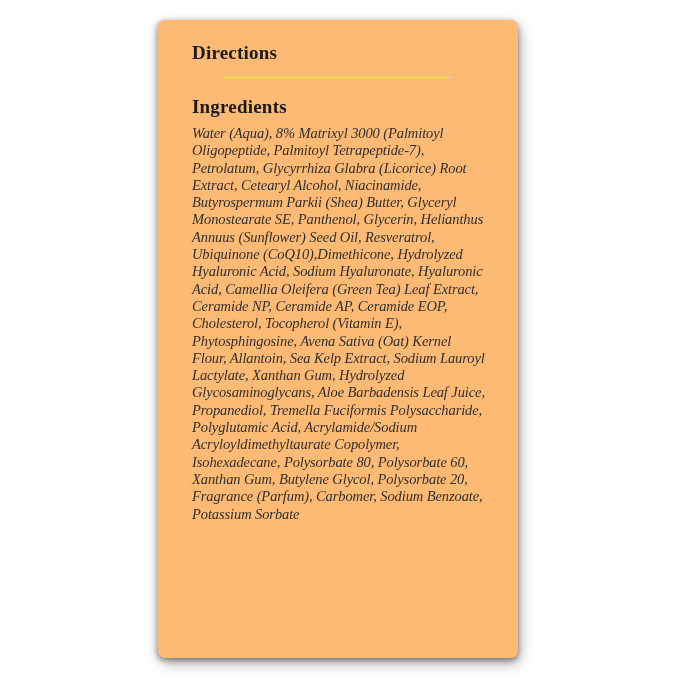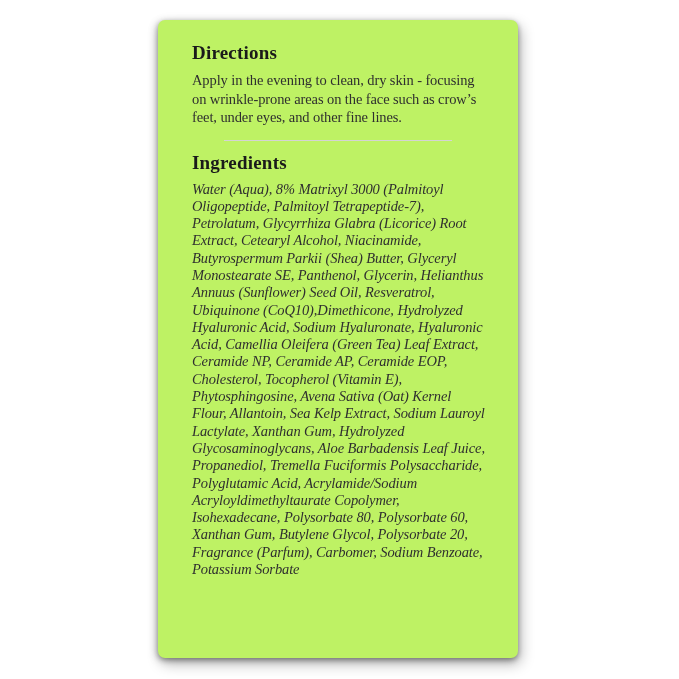--- a/index.html
+++ b/index.html
@@ -17,40 +17,40 @@
   .stage{
     position:relative;
     width:679px; height:679px;
     background:#ffffff;
     overflow:hidden;
   }
   .card{
     position:absolute;
     left:158px; top:20px;
     width:360px; height:638px;
-    background:#bef264;
+    background:#fdba74;
     border-radius:7px;
     box-shadow:
       0 2px 5px rgba(0,0,0,0.30),
       3px 6px 14px rgba(0,0,0,0.28),
       -2px 2px 8px rgba(0,0,0,0.18);
     padding:21px 30px 0 34px;
     overflow:hidden;
   }
   .heading{
     margin:0 0 7px 0;
     font-family:"Liberation Serif", "DejaVu Serif", serif;
     font-weight:bold;
     font-size:19px;
     line-height:23px;
     letter-spacing:0.2px;
     color:var(--heading-color);
   }
   .heading.second{
-    margin-top:10px;
+    margin-top:17px;
   }
   .body{
     margin:0;
     font-size:14.5px;
     line-height:18.5px;
     letter-spacing:-0.1px;
     color:var(--body-color);
   }
   .body.spaced{
     margin-top:18px;
@@ -66,21 +66,20 @@
   }
 </style>
 </head>
 <body>
 
 <div class="stage">
   <div class="card">
 
     <h2 class="heading">Directions</h2>
 
-    <p class="body">Apply in the evening to clean, dry skin - focusing on wrinkle-prone areas on the face such as crow’s feet, under eyes, and other fine lines.</p>
 
 
     <div class="divider"></div>
 
     <h2 class="heading second">Ingredients</h2>
 
     <p class="body ingredients">Water (Aqua), 8% Matrixyl 3000 (Palmitoyl Oligopeptide, Palmitoyl Tetrapeptide-7), Petrolatum, Glycyrrhiza Glabra (Licorice) Root Extract, Cetearyl Alcohol, Niacinamide, Butyrospermum Parkii (Shea) Butter, Glyceryl Monostearate SE, Panthenol, Glycerin, Helianthus Annuus (Sunflower) Seed Oil, Resveratrol, Ubiquinone (CoQ10),Dimethicone, Hydrolyzed Hyaluronic Acid, Sodium Hyaluronate, Hyaluronic Acid, Camellia Oleifera (Green Tea) Leaf Extract, Ceramide NP, Ceramide AP, Ceramide EOP, Cholesterol, Tocopherol (Vitamin E), Phytosphingosine, Avena Sativa (Oat) Kernel Flour, Allantoin, Sea Kelp Extract, Sodium Lauroyl Lactylate, Xanthan Gum, Hydrolyzed Glycosaminoglycans, Aloe Barbadensis Leaf Juice, Propanediol, Tremella Fuciformis Polysaccharide, Polyglutamic Acid, Acrylamide/Sodium Acryloyldimethyltaurate Copolymer, Isohexadecane, Polysorbate 80, Polysorbate 60, Xanthan Gum, Butylene Glycol, Polysorbate 20, Fragrance (Parfum), Carbomer, Sodium Benzoate, Potassium Sorbate</p>
 
   </div>
 </div>

